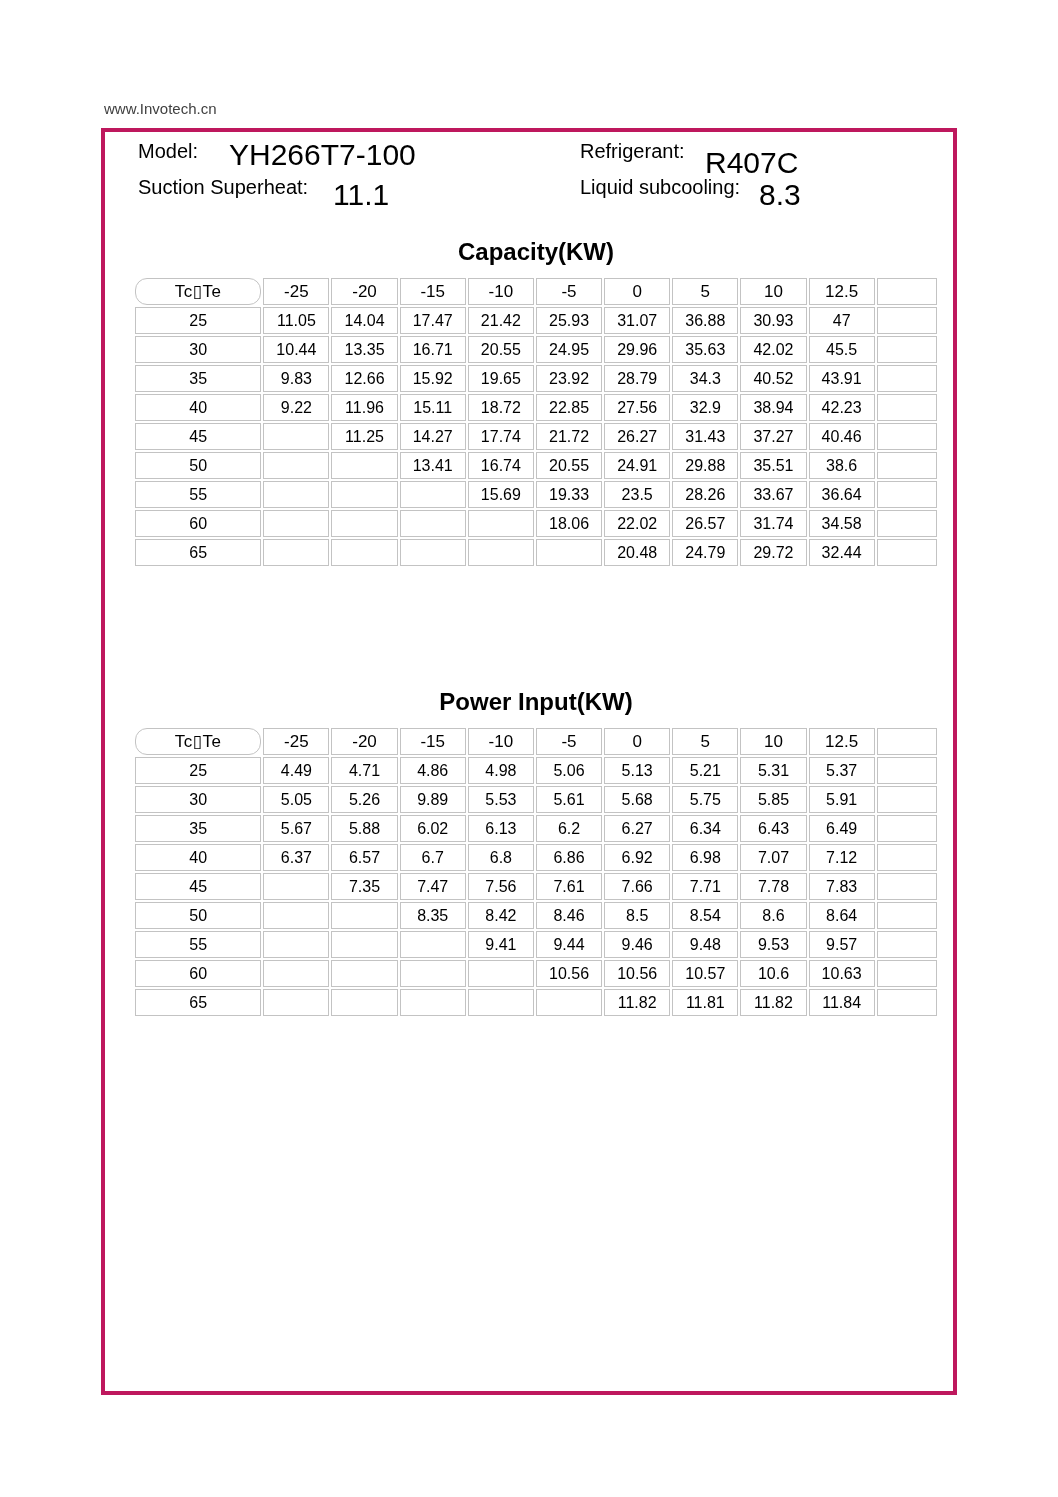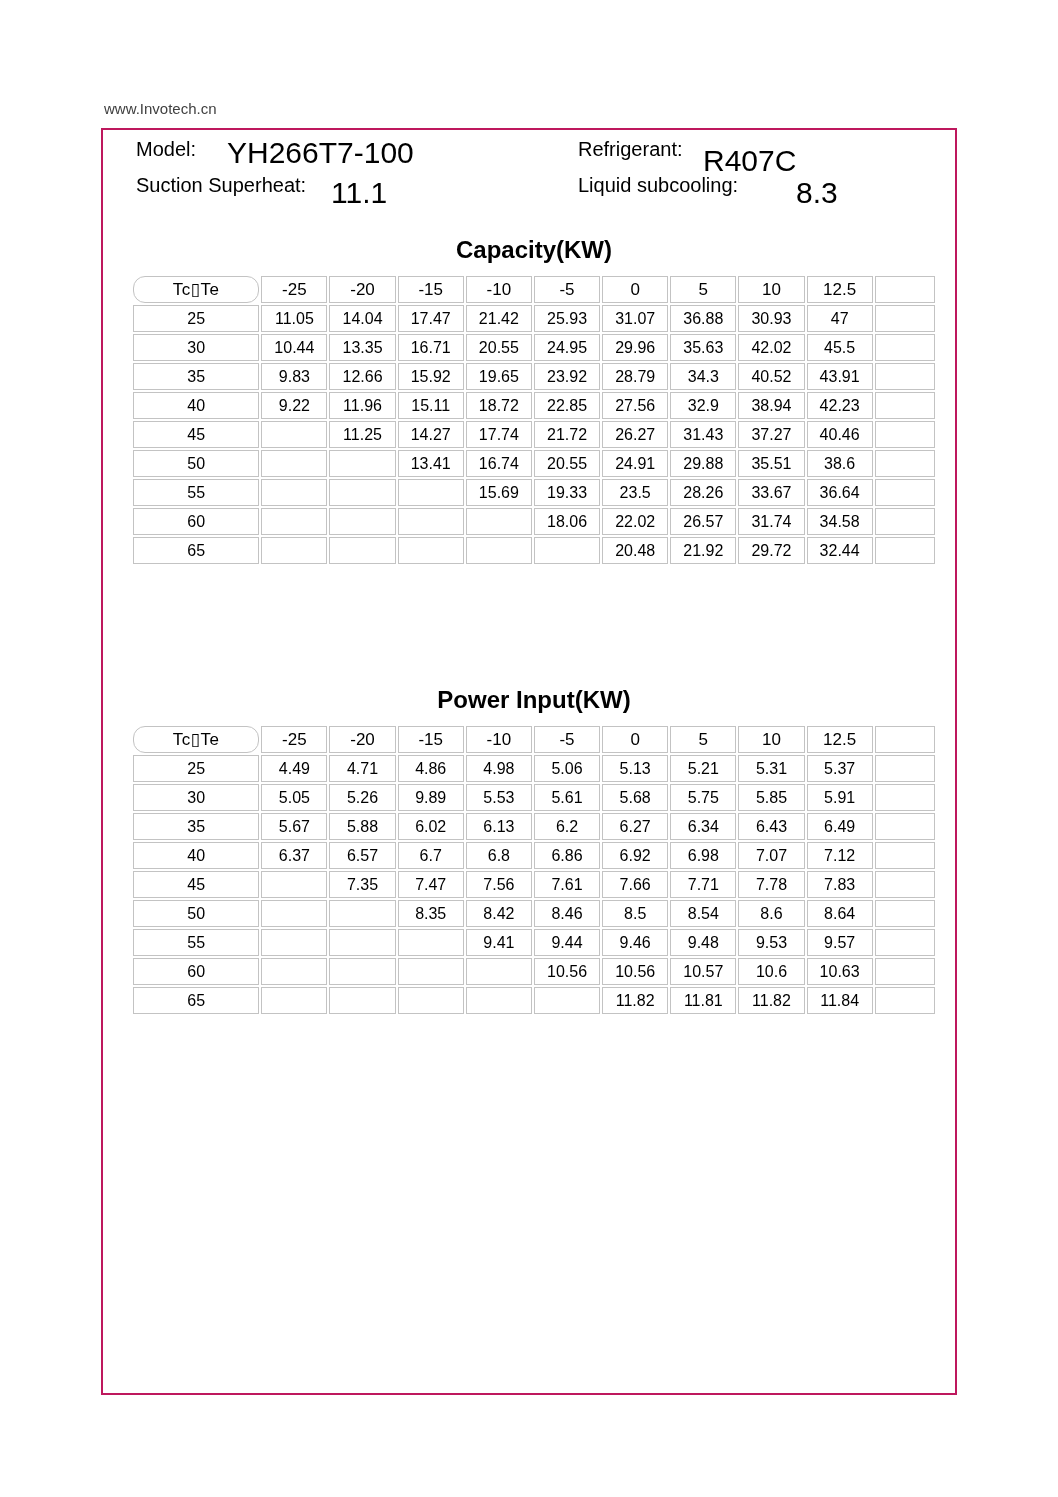--- a/index.html
+++ b/index.html
@@ -17,35 +17,35 @@
     top: 100px;
     font-size: 15px;
     color: #404040;
   }
   .frame {
     position: absolute;
     left: 101px;
     top: 128px;
     width: 856px;
     height: 1267px;
-    border: 2px solid #be185d;
+    border: 4px solid #be185d;
     box-sizing: border-box;
     background: #ffffff;
   }
   .fld { position: absolute; white-space: nowrap; }
   .fld-label { font-size: 20px; }
   .fld-value { font-size: 30px; }
   .lbl-model        { left: 33px;  top: 8px;  }
   .val-model        { left: 124px; top: 6px;  }
   .lbl-refrigerant  { left: 475px; top: 8px;  }
   .val-refrigerant  { left: 600px; top: 14px;  }
   .lbl-superheat    { left: 33px;  top: 44px; }
   .val-superheat    { left: 228px; top: 46px; }
   .lbl-subcooling   { left: 475px; top: 44px; }
-  .val-subcooling   { left: 654px; top: 46px; margin-left: 39px; }
+  .val-subcooling   { left: 654px; top: 46px; }
 
   .tbl-title {
     position: absolute;
     left: 28px;
     width: 806px;
     text-align: center;
     font-size: 24px;
     font-weight: bold;
   }
   .title-capacity { top: 106px; }
@@ -230,21 +230,21 @@
             <td></td>
           </tr>
           <tr>
             <td>65</td>
             <td></td>
             <td></td>
             <td></td>
             <td></td>
             <td></td>
             <td>20.48</td>
-            <td>21.92</td>
+            <td>24.79</td>
             <td>29.72</td>
             <td>32.44</td>
             <td></td>
           </tr>
         </tbody>
     </table>
 
     <div class="tbl-title title-power">Power Input(KW)</div>
     <table class="data-tbl tbl-power">
       <colgroup>

